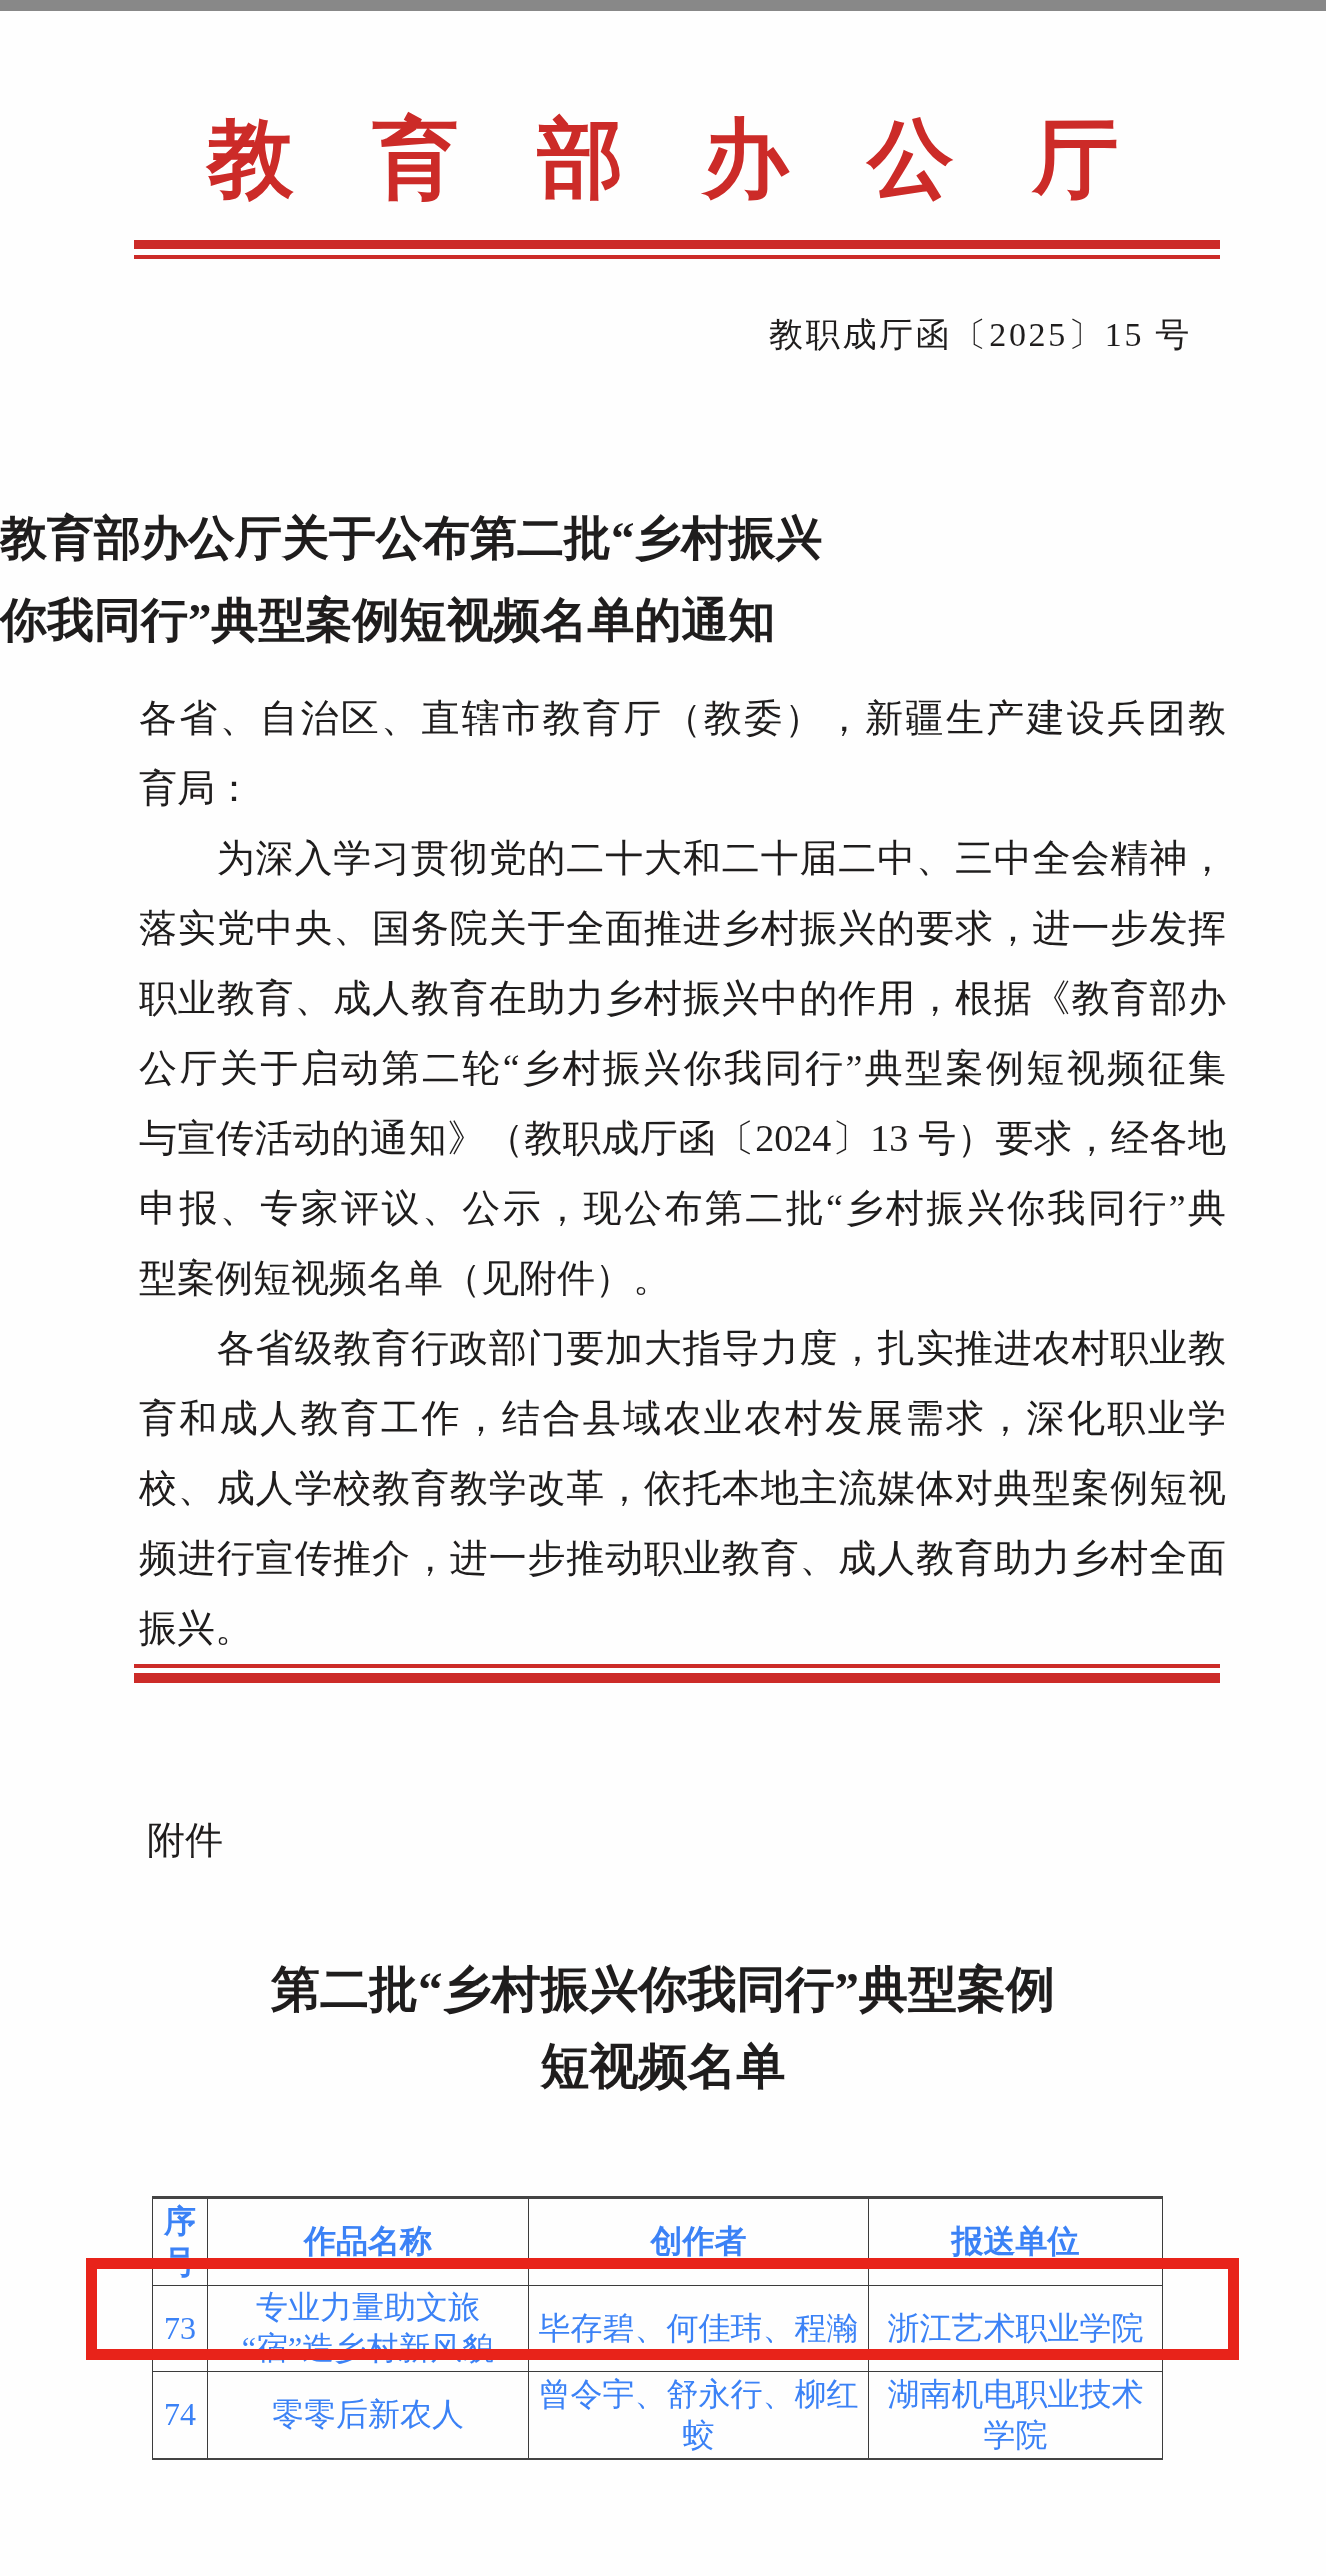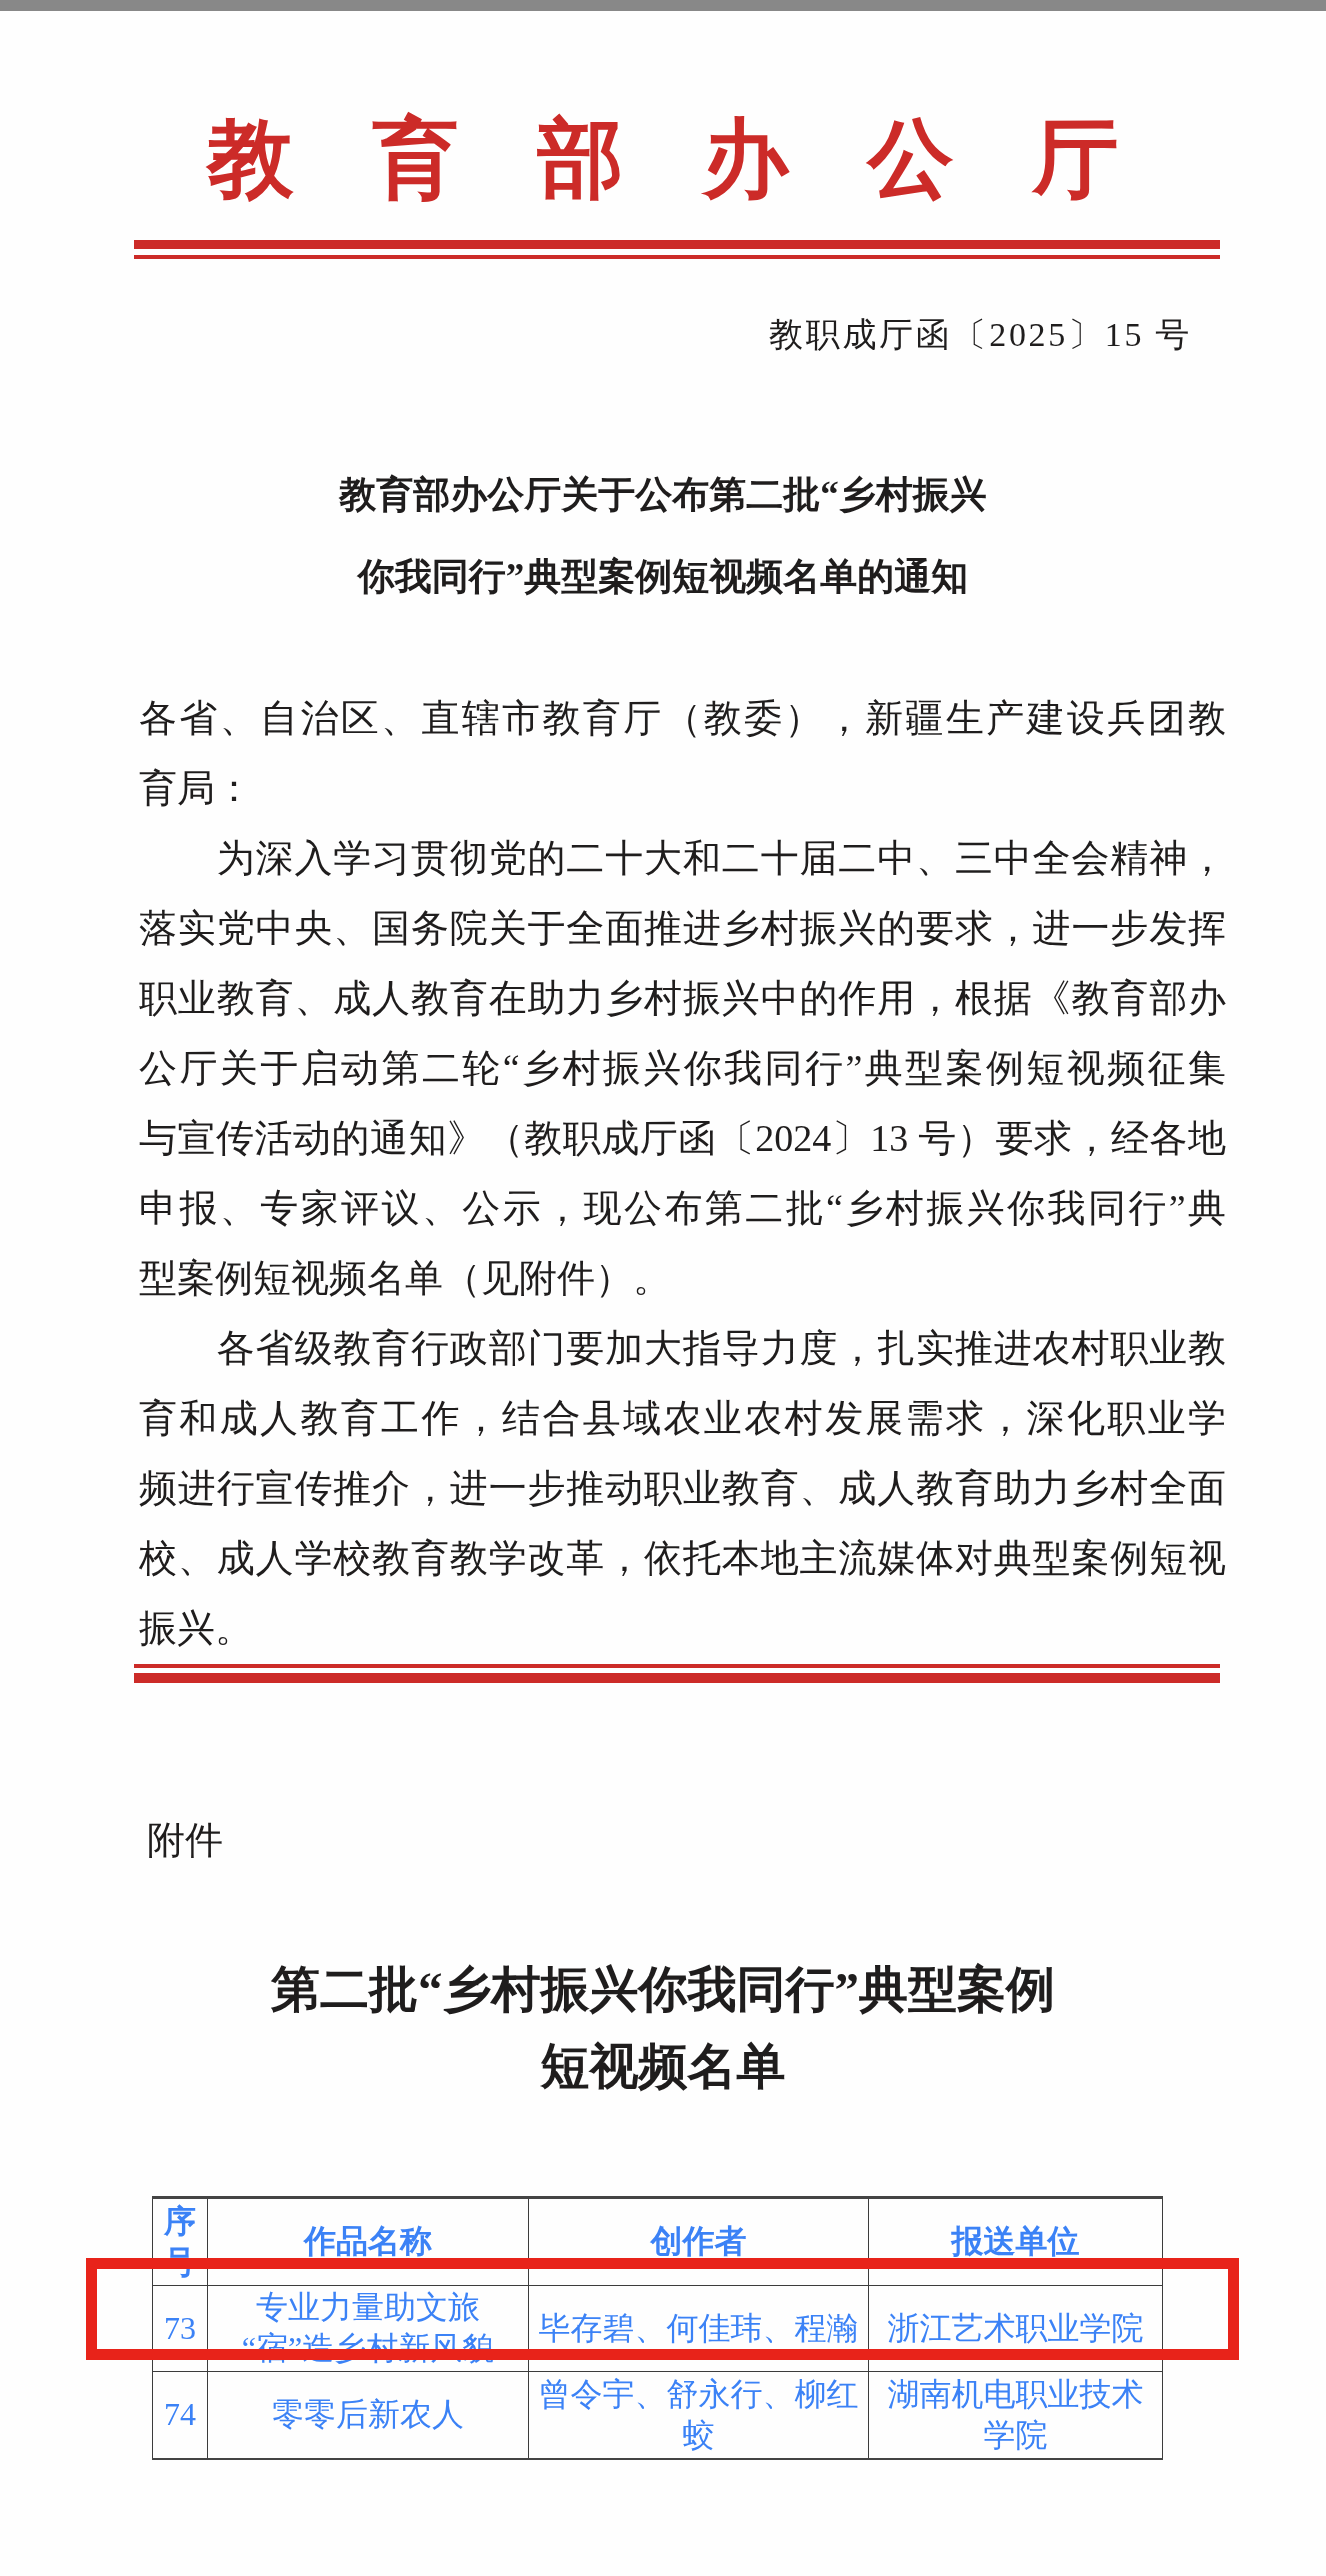--- a/index.html
+++ b/index.html
@@ -33,23 +33,23 @@
   .rule-top-thin{top:244px;height:3.6px;}
   .rule-bottom-thin{top:1653px;height:3.6px;}
   .rule-bottom-thick{top:1662px;height:9.8px;}
   .doc-number{
     position:absolute;top:304px;right:134px;
     font-size:34px;line-height:39px;letter-spacing:2.7px;
     white-space:nowrap;
   }
   
   .doc-title{
-    position:absolute;top:443px;left:0;width:100%;
-    text-align:center;font-weight:700;
-    font-size:37px;line-height:82px;
+    position:absolute;top:486px;left:0;width:100%;
+    text-align:left;font-weight:700;
+    font-size:47px;line-height:82px;
   }
   
   .body-text{
     position:absolute;top:672px;left:139px;width:1087px;
     font-size:38px;line-height:70px;
   }
   .body-text .line{
     text-align:justify;
     -moz-text-align-last:justify;
     text-align-last:justify;
@@ -122,22 +122,22 @@
         <div class="line">落实党中央、国务院关于全面推进乡村振兴的要求，进一步发挥</div>
         <div class="line">职业教育、成人教育在助力乡村振兴中的作用，根据《教育部办</div>
         <div class="line">公厅关于启动第二轮“乡村振兴你我同行”典型案例短视频征集</div>
         <div class="line">与宣传活动的通知》（教职成厅函〔2024〕13 号）要求，经各地</div>
         <div class="line">申报、专家评议、公示，现公布第二批“乡村振兴你我同行”典</div>
         <div class="line para-end">型案例短视频名单（见附件）。</div>
       </div>
       <div>
         <div class="line">　　各省级教育行政部门要加大指导力度，扎实推进农村职业教</div>
         <div class="line">育和成人教育工作，结合县域农业农村发展需求，深化职业学</div>
+        <div class="line">校、成人学校教育教学改革，依托本地主流媒体对典型案例短视</div>
         <div class="line">频进行宣传推介，进一步推动职业教育、成人教育助力乡村全面</div>
-        <div class="line">校、成人学校教育教学改革，依托本地主流媒体对典型案例短视</div>
         <div class="line para-end">振兴。</div>
       </div>
     </div>
 
   <div class="rule rule-bottom-thin"></div>
   <div class="rule rule-bottom-thick"></div>
 
   <div class="attachment-label">附件</div>
 
   <div class="attachment-title">

